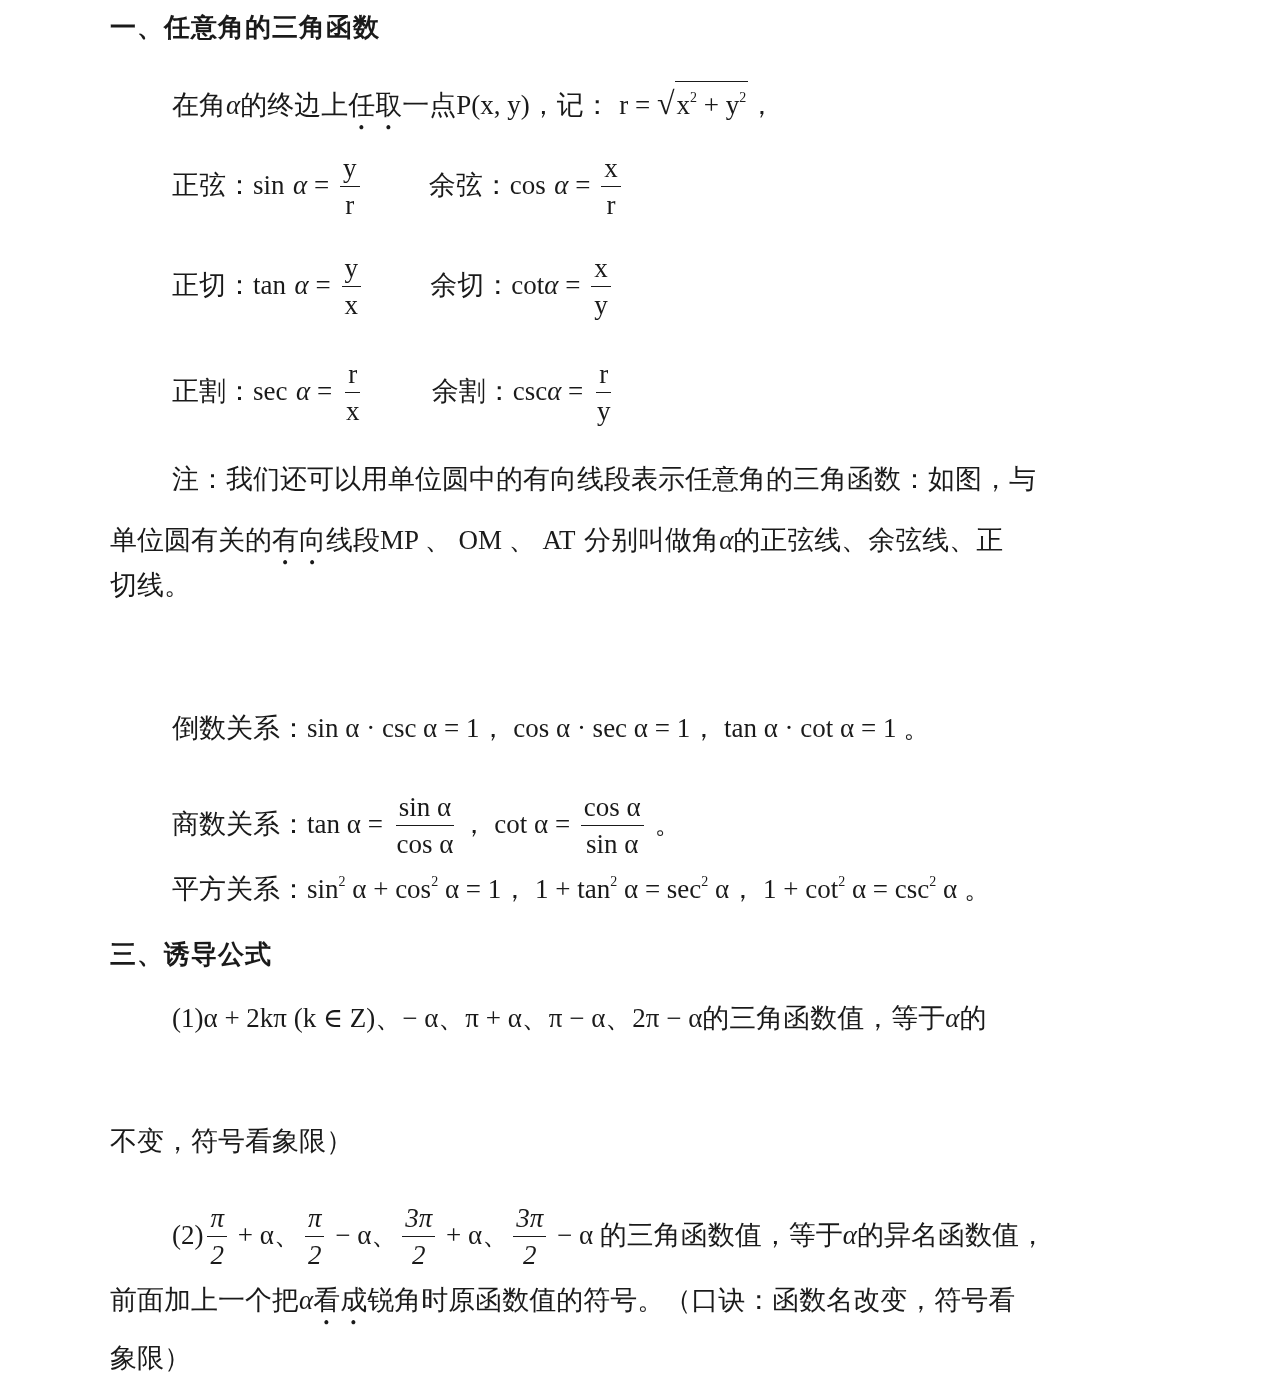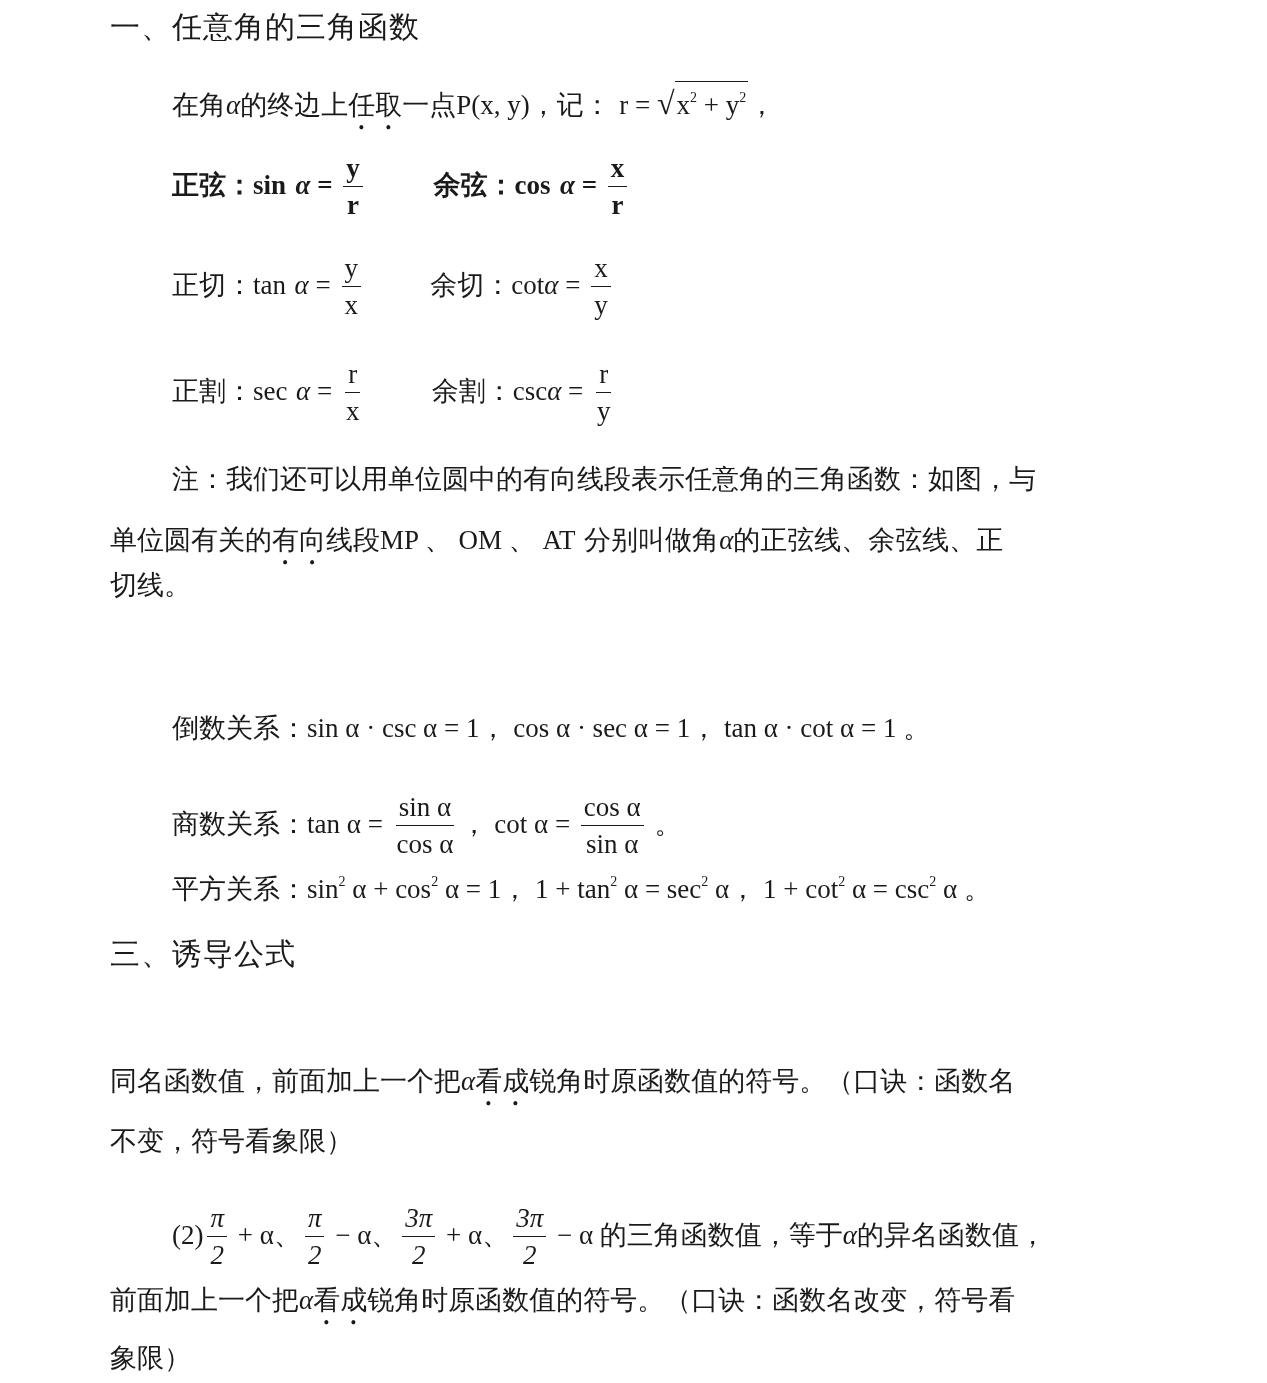--- a/index.html
+++ b/index.html
@@ -3,21 +3,21 @@
 <meta charset="utf-8">
 <style>
   html, body { margin: 0; padding: 0; background: #ffffff; }
   body {
     width: 1267px; height: 1383px; position: relative; overflow: hidden;
     color: #1a1a1a;
     font-family: "DejaVu Serif", "Liberation Serif", serif;
   }
   .page { position: absolute; left: 0; top: 0; width: 1267px; height: 1383px; }
   .line { position: absolute; white-space: nowrap; font-size: 27px; line-height: 34px; }
-  .h { font-family: "DejaVu Sans", "Liberation Sans", sans-serif; font-weight: normal; font-size: 30px; letter-spacing: 1px; }
+  .h { font-family: "DejaVu Sans", "Liberation Sans", sans-serif; font-weight: bold; font-size: 26px; letter-spacing: 1px; }
   .m { font-family: "Liberation Serif", "DejaVu Serif", serif; }
   .a { font-family: "Liberation Serif", "DejaVu Serif", serif; font-style: italic; }
   .frac { display: inline-flex; flex-direction: column; align-items: center; vertical-align: middle; margin: 0 4px; font-family: "Liberation Serif", serif; }
   .frac .num { border-bottom: 1.5px solid #1a1a1a; padding: 0 3px; line-height: 36px; }
   .frac .den { line-height: 36px; padding: 0 3px; }
   sup { font-size: 14px; vertical-align: 12px; line-height: 0; }
   .sqrt { display: inline-block; position: relative; }
   .sqrt .rad { font-size: 32px; }
   .sqrt .under { border-top: 1.5px solid #1a1a1a; padding: 8px 2px; }
   .dot { text-emphasis: dot; -webkit-text-emphasis: dot; text-emphasis-position: under; -webkit-text-emphasis-position: under; }
@@ -28,21 +28,21 @@
 
 <div class="page">
 
   <div class="line h" style="left:110px; top:10px;">一、任意角的三角函数</div>
 
   <div class="line" style="left:172px; top:86px;">
     <span>在角</span><span class="a">α</span><span>的终边上</span><span class="dot">任取</span><span>一点</span><span class="m">P(x, y)</span><span>，记：</span>
     <span class="m">r = </span><span class="sqrt"><span class="rad m">√</span><span class="under m"><span>x</span><sup>2</sup><span> + </span><span>y</span><sup>2</sup></span></span><span>，</span>
   </div>
 
-  <div class="line" style="left:172px; top:150px;font-weight:bold;">
+  <div class="line" style="left:172px; top:150px;">
     <span>正弦：</span><span class="m">sin</span> <span class="a">α</span><span class="m"> = </span><span class="frac">
         <span class="num">y</span>
         <span class="den">r</span>
       </span>
     <span class="gap"></span>
     <span>余弦：</span><span class="m">cos</span> <span class="a">α</span><span class="m"> = </span><span class="frac">
         <span class="num">x</span>
         <span class="den">r</span>
       </span>
   </div>
@@ -91,22 +91,22 @@
         <span class="den">sin α</span>
       </span><span class="m"> 。</span>
   </div>
 
   <div class="line m" style="left:172px; top:872px;">
     <span style="font-family:'DejaVu Serif',serif;">平方关系：</span><span>sin</span><sup>2</sup><span> α + cos</span><sup>2</sup><span> α = 1，  1 + tan</span><sup>2</sup><span> α = sec</span><sup>2</sup><span> α，  1 + cot</span><sup>2</sup><span> α = csc</span><sup>2</sup><span> α 。</span>
   </div>
 
   <div class="line h" style="left:110px; top:937px;">三、诱导公式</div>
 
-  <div class="line" style="left:110px; top:1064px;">
-    <span>同名函数值，前面加上一个把</span><span class="a">α</span><span class="dot">看成</span><span>锐角时原函数值的符号。（口诀：函数名</span>
+  <div class="line" style="left:172px; top:1001px;">
+    <span class="m">(1)</span><span class="m">α + 2kπ (k ∈ Z)、− α、π + α、π − α、2π − α</span><span>的三角函数值，等于</span><span class="a">α</span><span>的</span>
   </div>
   <div class="line" style="left:110px; top:1124px;">不变，符号看象限）</div>
 
   <div class="line" style="left:172px; top:1200px;">
     <span class="m">(2)</span><span class="frac a">
         <span class="num">π</span>
         <span class="den">2</span>
       </span><span class="m"> + α、</span><span class="frac a">
         <span class="num">π</span>
         <span class="den">2</span>

